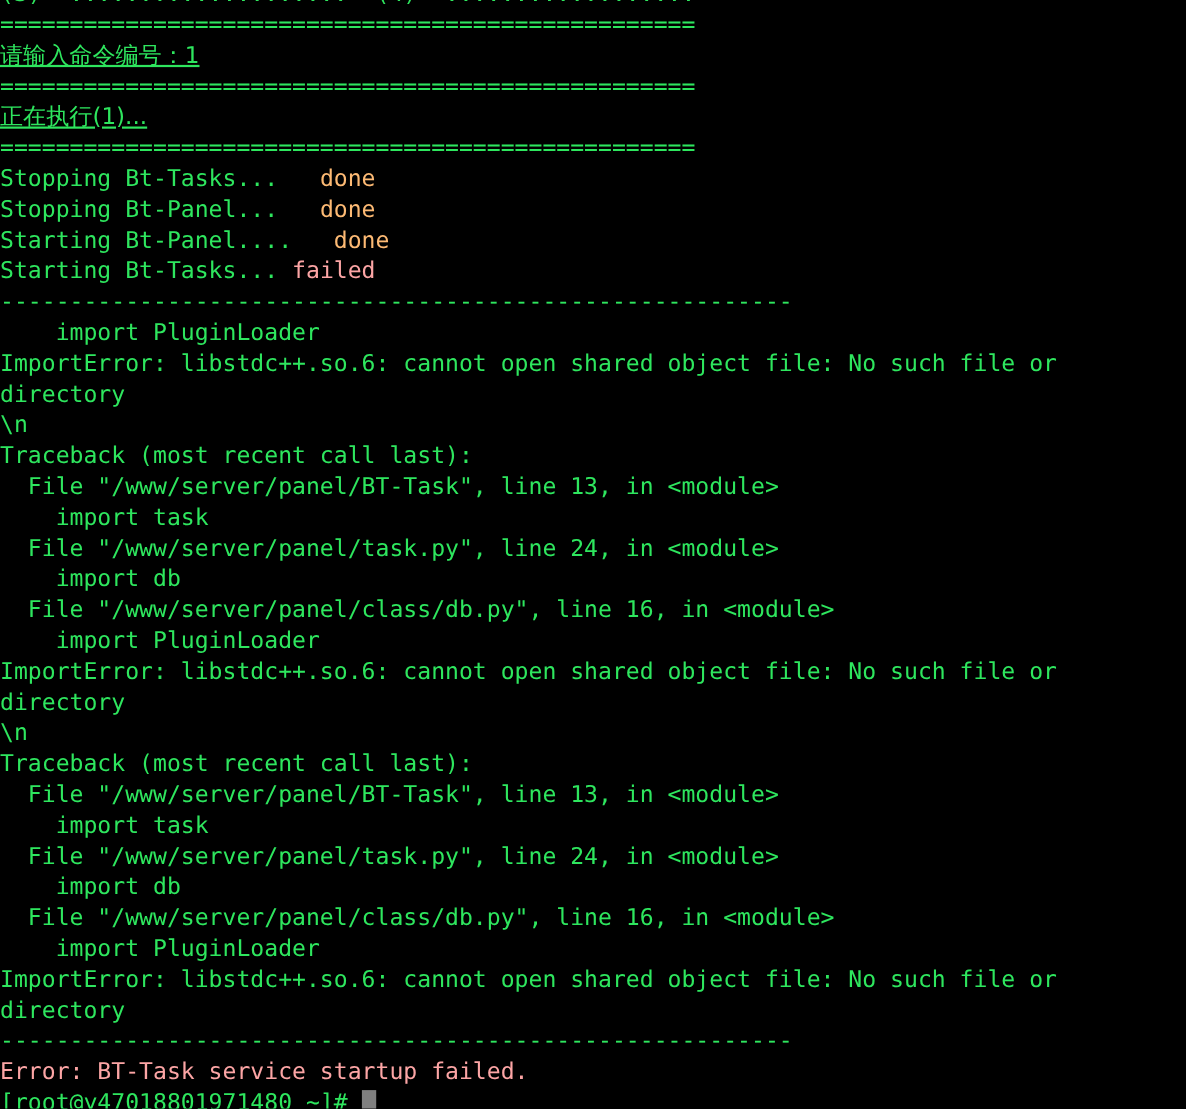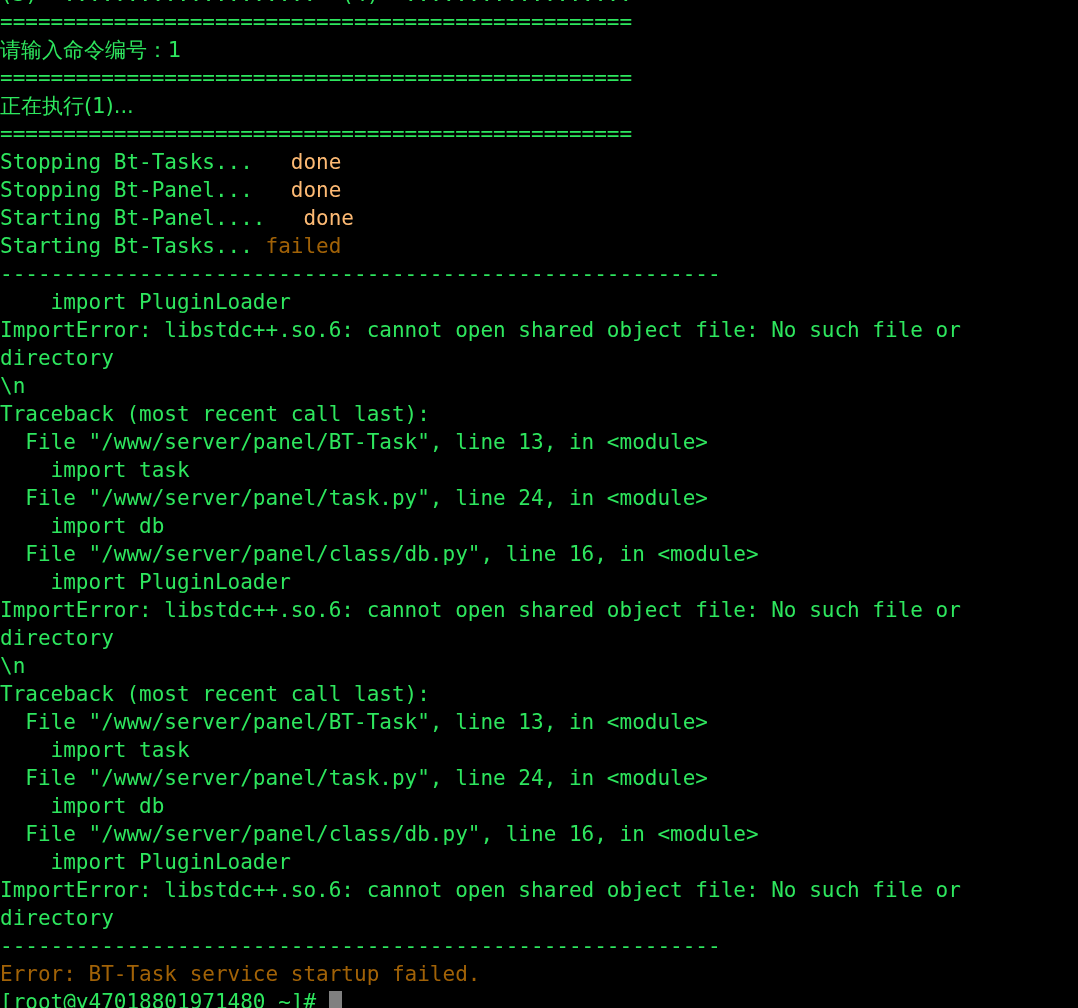--- a/index.html
+++ b/index.html
@@ -33,29 +33,29 @@
     color: #2ee65e;
   }
   .line {
     height: 28px;
     line-height: 28px;
     white-space: pre;
     font-size: 21px;
   }
   .fg-green   { color: #2ee65e; }
   .fg-dkgreen { color: #fdba74; }
-  .fg-red     { color: #a16207; }
+  .fg-red     { color: #fca5a5; }
   .cursor {
     display: inline-block;
     width: 13px;
     height: 22px;
     background: #808080;
     vertical-align: -4px;
   }
   
-  .cjk { font-family: "DejaVu Sans", "Liberation Sans", sans-serif; }
+  .cjk { font-family: "DejaVu Sans", "Liberation Sans", sans-serif; text-decoration: underline; }
 </style>
 </head>
 <body>
 
 <div id="terminal">
   <div id="screen"><div class="line"><span class="fg-green">(3)  ....................  (4)  ..................</span></div><div class="line"><span class="fg-green">==================================================</span></div><div class="line"><span class="fg-green cjk">请输入命令编号：1</span></div><div class="line"><span class="fg-green">==================================================</span></div><div class="line"><span class="fg-green cjk">正在执行(1)...</span></div><div class="line"><span class="fg-green">==================================================</span></div><div class="line"><span class="fg-green">Stopping Bt-Tasks...   </span><span class="fg-dkgreen">done</span></div><div class="line"><span class="fg-green">Stopping Bt-Panel...   </span><span class="fg-dkgreen">done</span></div><div class="line"><span class="fg-green">Starting Bt-Panel....   </span><span class="fg-dkgreen">done</span></div><div class="line"><span class="fg-green">Starting Bt-Tasks... </span><span class="fg-red">failed</span></div><div class="line"><span class="fg-green">---------------------------------------------------------</span></div><div class="line"><span class="fg-green">    import PluginLoader</span></div><div class="line"><span class="fg-green">ImportError: libstdc++.so.6: cannot open shared object file: No such file or</span></div><div class="line"><span class="fg-green">directory</span></div><div class="line"><span class="fg-green">\n</span></div><div class="line"><span class="fg-green">Traceback (most recent call last):</span></div><div class="line"><span class="fg-green">  File "/www/server/panel/BT-Task", line 13, in &lt;module&gt;</span></div><div class="line"><span class="fg-green">    import task</span></div><div class="line"><span class="fg-green">  File "/www/server/panel/task.py", line 24, in &lt;module&gt;</span></div><div class="line"><span class="fg-green">    import db</span></div><div class="line"><span class="fg-green">  File "/www/server/panel/class/db.py", line 16, in &lt;module&gt;</span></div><div class="line"><span class="fg-green">    import PluginLoader</span></div><div class="line"><span class="fg-green">ImportError: libstdc++.so.6: cannot open shared object file: No such file or</span></div><div class="line"><span class="fg-green">directory</span></div><div class="line"><span class="fg-green">\n</span></div><div class="line"><span class="fg-green">Traceback (most recent call last):</span></div><div class="line"><span class="fg-green">  File "/www/server/panel/BT-Task", line 13, in &lt;module&gt;</span></div><div class="line"><span class="fg-green">    import task</span></div><div class="line"><span class="fg-green">  File "/www/server/panel/task.py", line 24, in &lt;module&gt;</span></div><div class="line"><span class="fg-green">    import db</span></div><div class="line"><span class="fg-green">  File "/www/server/panel/class/db.py", line 16, in &lt;module&gt;</span></div><div class="line"><span class="fg-green">    import PluginLoader</span></div><div class="line"><span class="fg-green">ImportError: libstdc++.so.6: cannot open shared object file: No such file or</span></div><div class="line"><span class="fg-green">directory</span></div><div class="line"><span class="fg-green">---------------------------------------------------------</span></div><div class="line"><span class="fg-red">Error: BT-Task service startup failed.</span></div><div class="line"><span class="fg-green">[root@y47018801971480 ~]# </span><span class="cursor"></span></div></div>
 </div>
 
 </body></html>

